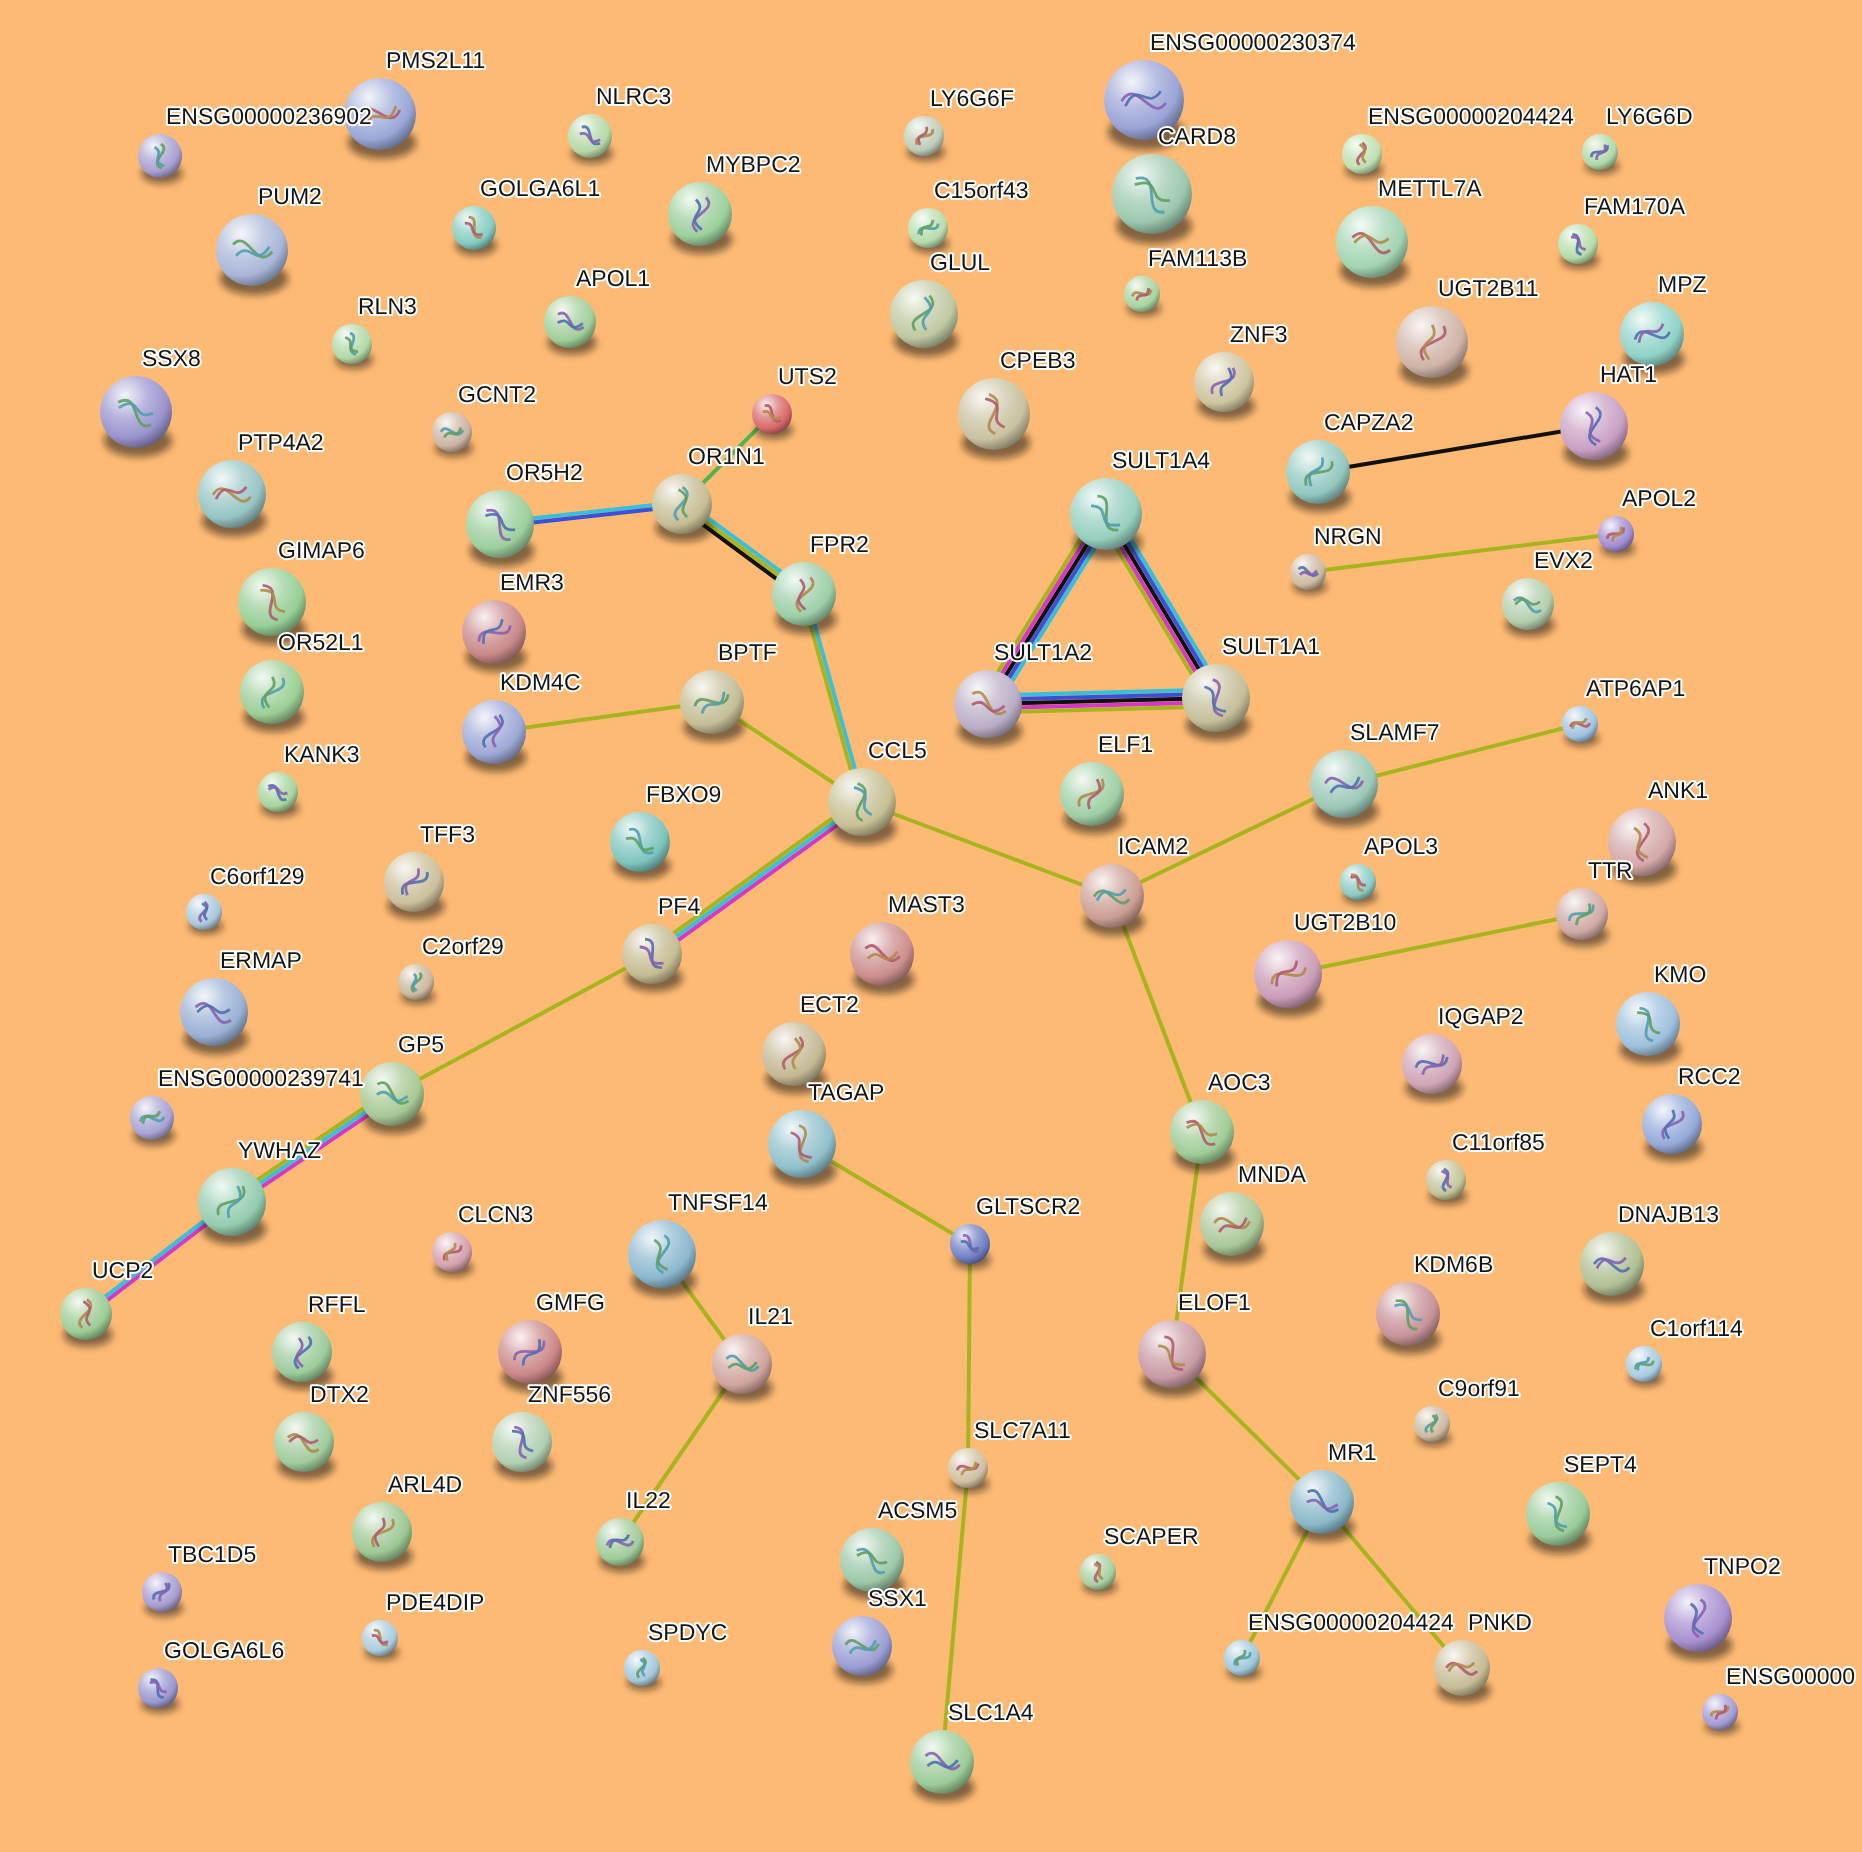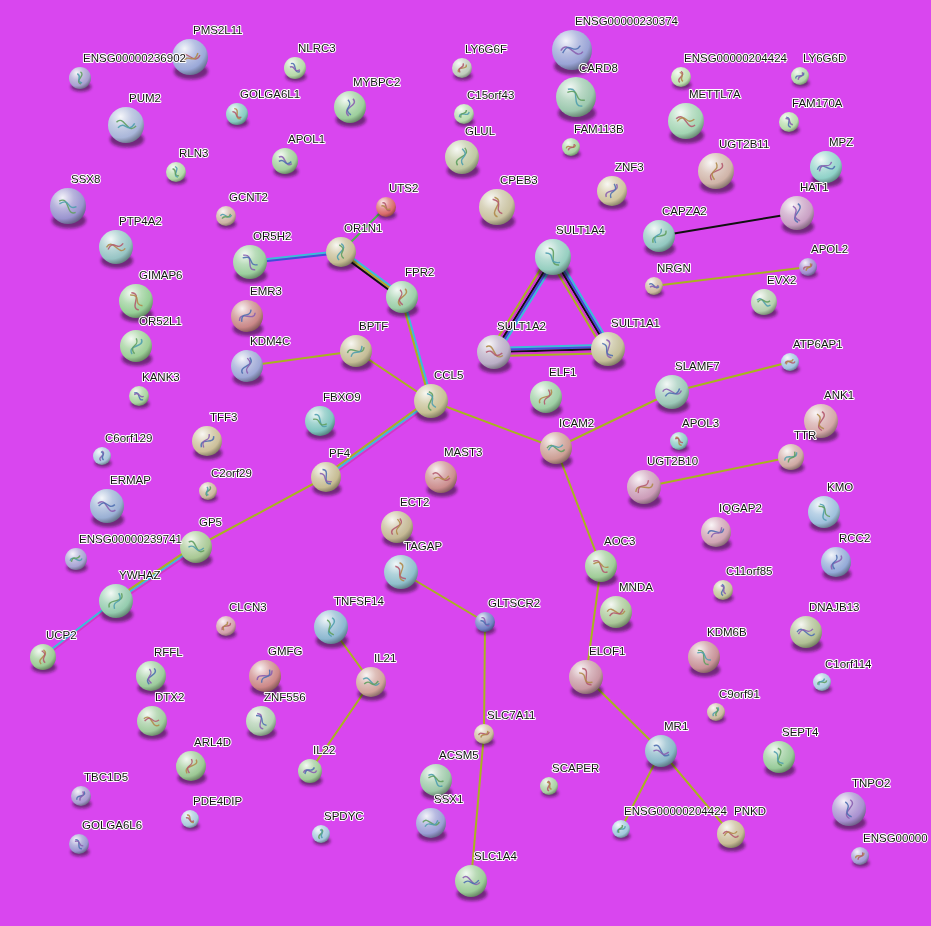--- a/index.html
+++ b/index.html
@@ -1,16 +1,16 @@
 <!DOCTYPE html>
 <html><head>
 <meta charset="utf-8">
 <style>
   html, body { margin: 0; padding: 0; background: #ffffff; }
-  .viewport { width: 931px; height: 926px; position: relative; background: #d946ef; overflow: hidden; }
+  .viewport { width: 931px; height: 926px; position: relative; background: #fdba74; overflow: hidden; }
   svg { display: block; }
   svg text {
     font-family: "Liberation Sans", sans-serif;
     font-size: 11.5px;
     fill: #141414;
     paint-order: stroke;
     stroke: #ffffff;
     stroke-width: 2px;
     stroke-linejoin: round;
   }

